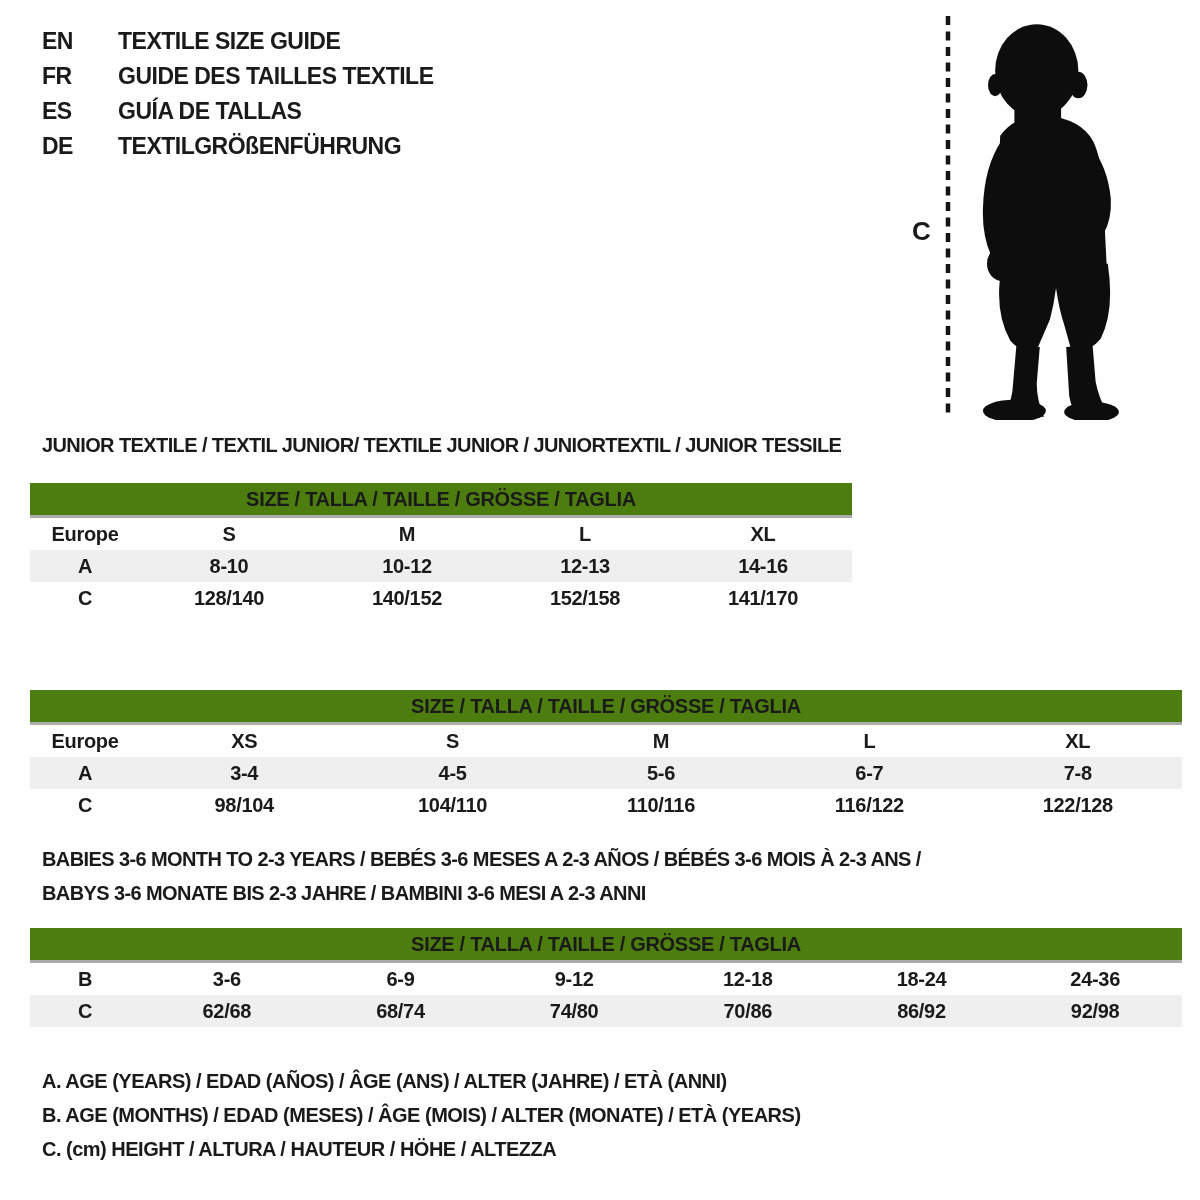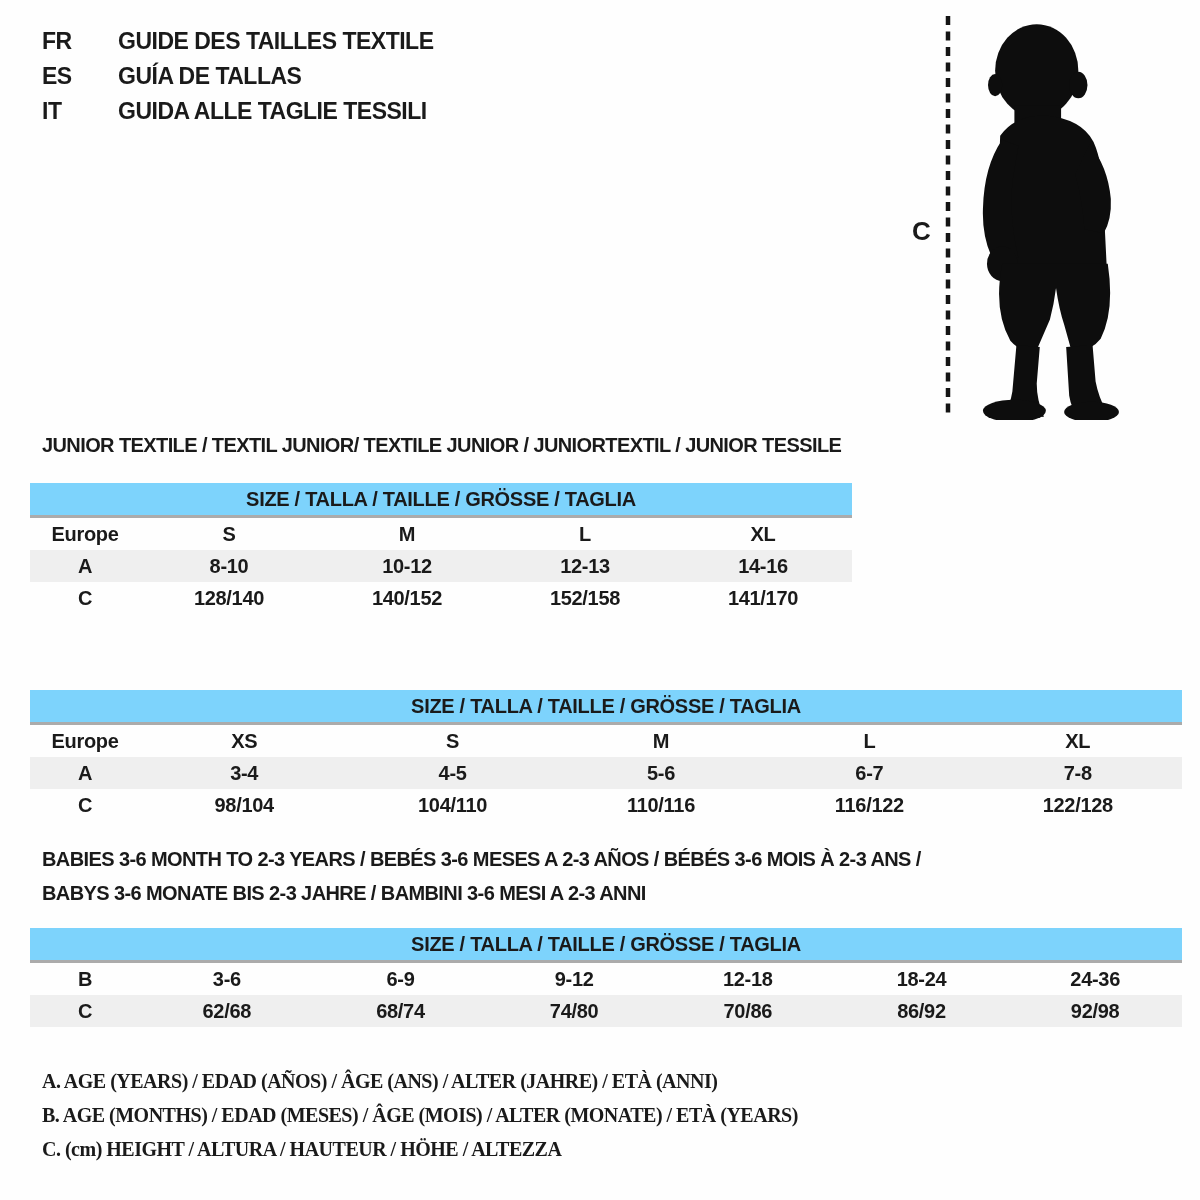--- a/index.html
+++ b/index.html
@@ -40,49 +40,53 @@
   }
   .junior-table   { top: 483px; width: 822px; }
   .children-table { top: 690px; width: 1152px; }
   .babies-table   { top: 928px; width: 1152px; }
 
   table.size-table td {
     padding: 0; height: 32px; text-align: center;
     font-size: 20px; font-weight: bold; letter-spacing: -0.3px;
   }
   td.size-bar {
-    background: #7dd3fc; text-align: left; padding-left: 12px;
+    background: #4d7c0f; text-align: left; padding-left: 12px;
     height: 29px; border-bottom: 3px solid #ababab;
     font-size: 20px; letter-spacing: -0.4px; margin-top: 40px;
   }
   td.lbl { text-align: left; padding-left: 12px; }
   tr.shaded td { background: #efefef; }
   col.label-col { width: 110px; }
 
   
   .legend { position: absolute; left: 42px; top: 1064px; }
-  .legend div { line-height: 34px; font-size: 20px; letter-spacing: -0.5px; white-space: nowrap; font-family: Liberation Serif, serif; }
+  .legend div { line-height: 34px; font-size: 20px; letter-spacing: -0.5px; white-space: nowrap; }
 </style>
 </head>
 <body>
 
 <div class="canvas">
 
   <div class="langs">
     <div class="lang-row">
+      <span class="lang-code">EN</span>
+      <span class="lang-label">TEXTILE SIZE GUIDE</span>
+    </div>
+    <div class="lang-row">
       <span class="lang-code">FR</span>
       <span class="lang-label">GUIDE DES TAILLES TEXTILE</span>
     </div>
     <div class="lang-row">
       <span class="lang-code">ES</span>
       <span class="lang-label">GUÍA DE TALLAS</span>
     </div>
     <div class="lang-row">
-      <span class="lang-code">IT</span>
-      <span class="lang-label">GUIDA ALLE TAGLIE TESSILI</span>
+      <span class="lang-code">DE</span>
+      <span class="lang-label">TEXTILGRÖßENFÜHRUNG</span>
     </div>
   </div>
 
   <div class="measure-label">C</div>
 
   <svg class="measure-line" width="8" height="402" viewBox="0 0 8 402">
     <line x1="4" y1="0" x2="4" y2="402" stroke="#141414" stroke-width="4.5" stroke-dasharray="9 6.5"></line>
   </svg>
 
   <svg class="silhouette" width="186" height="406" viewBox="0 0 180 400">

